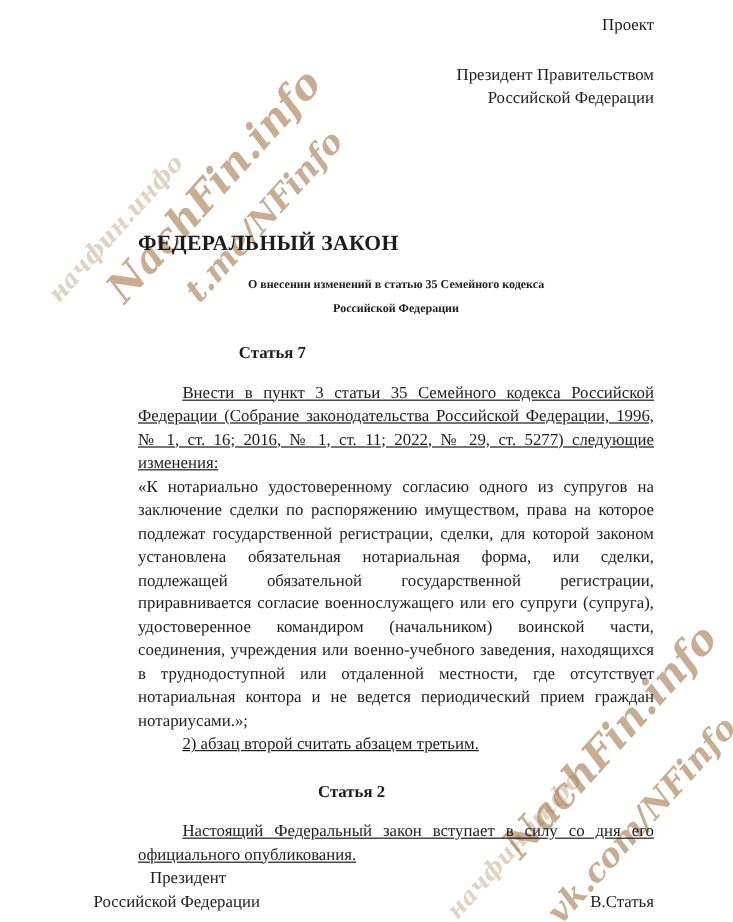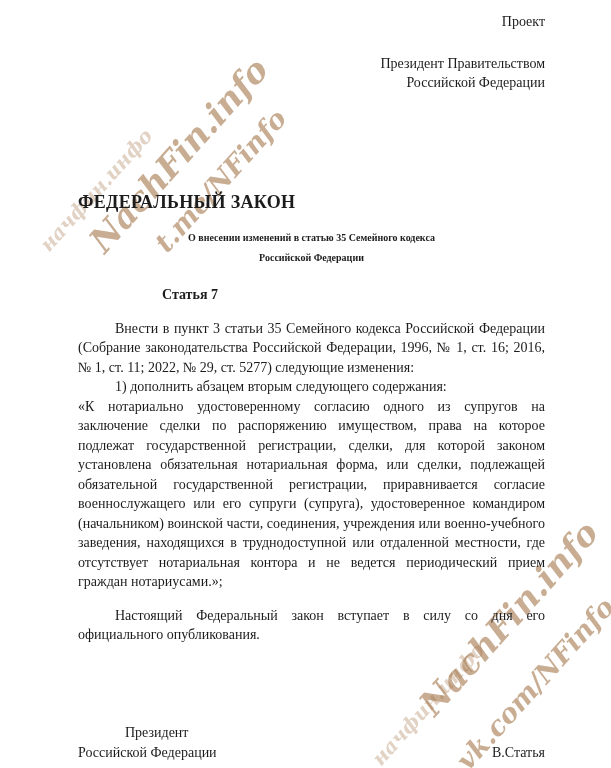--- a/index.html
+++ b/index.html
@@ -15,20 +15,21 @@
     overflow: hidden;
     font-family: "Liberation Serif", "DejaVu Serif", serif;
     color: #1c1c1c;
   }
   .content {
     position: relative;
     z-index: 2;
     padding: 12px 66px 0 78px;
     font-size: 14px;
     line-height: 19.5px;
+    margin-left: 37px;
   }
   .right-align { text-align: right; }
   .preline { white-space: pre-line; }
   .draft { margin: 0; }
   .submitted { margin-top: 22px; }
   .title {
     margin: 100px 0 0 0;
     text-align: left;
     font-size: 18px;
     font-weight: bold;
@@ -47,21 +48,21 @@
   .article-heading.a2 {
     margin-left: 150px;
     margin-top: 20px;
   }
   p.body {
     margin: 0;
     text-align: justify;
     hyphens: auto;
   }
   p.body.first { margin-top: 14px; }
-  p.body.indent { text-indent: 37px; }
+  p.body.indent { text-indent: 37px; text-decoration: underline; }
   .signature {
     position: absolute;
     left: 78px;
     right: 66px;
     bottom: 6px;
     z-index: 2;
     display: flex;
     justify-content: space-between;
     align-items: flex-end;
     font-size: 14px;
@@ -107,23 +108,24 @@
 Российской Федерации</div>
 
     <h1 class="title">ФЕДЕРАЛЬНЫЙ ЗАКОН</h1>
 
     <h2 class="subtitle preline">О внесении изменений в статью 35 Семейного кодекса
 Российской Федерации</h2>
 
     <div class="article-heading">Статья 7</div>
 
     <p class="body indent first">Внести в пункт 3 статьи 35 Семейного кодекса Российской Федерации (Собрание законодательства Российской Федерации, 1996, № 1, ст. 16; 2016, № 1, ст. 11; 2022, № 29, ст. 5277) следующие изменения:</p>
-    <p class="body indent">1) дополнить абзацем вторым следующего содержания:</p>
     <p class="body">«К нотариально удостоверенному согласию одного из супругов на заключение сделки по распоряжению имуществом, права на которое подлежат государственной регистрации, сделки, для которой законом установлена обязательная нотариальная форма, или сделки, подлежащей обязательной государственной регистрации, приравнивается согласие военнослужащего или его супруги (супруга), удостоверенное командиром (начальником) воинской части, соединения, учреждения или военно-учебного заведения, находящихся в труднодоступной или отдаленной местности, где отсутствует нотариальная контора и не ведется периодический прием граждан нотариусами.»;</p>
+    <p class="body indent">2) абзац второй считать абзацем третьим.</p>
 
+    <div class="article-heading a2">Статья 2</div>
 
     <p class="body indent first">Настоящий Федеральный закон вступает в силу со дня его официального опубликования.</p>
 
   </div>
 
   <div class="signature">
     <div class="sig-left">
       <div class="sig-line1">Президент</div>
       <div class="sig-line2">Российской Федерации</div>
     </div>

